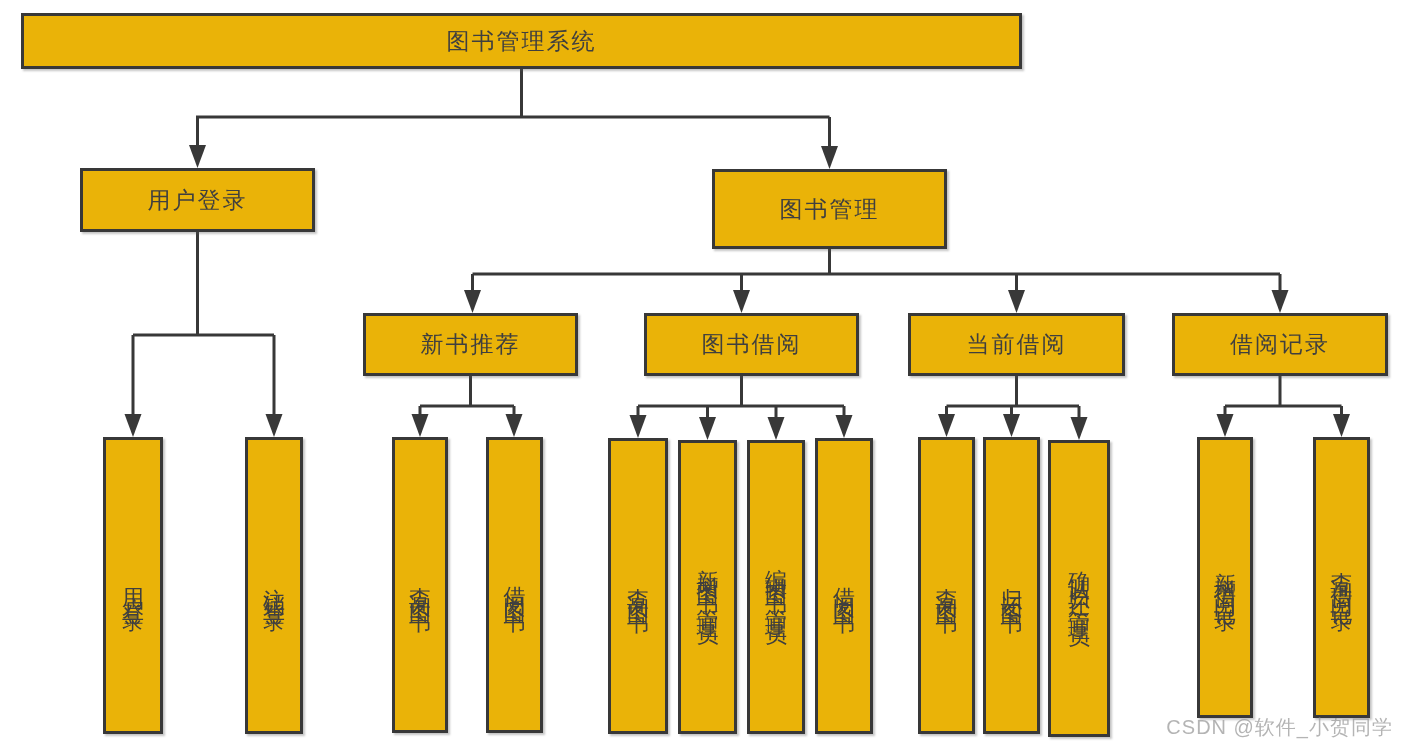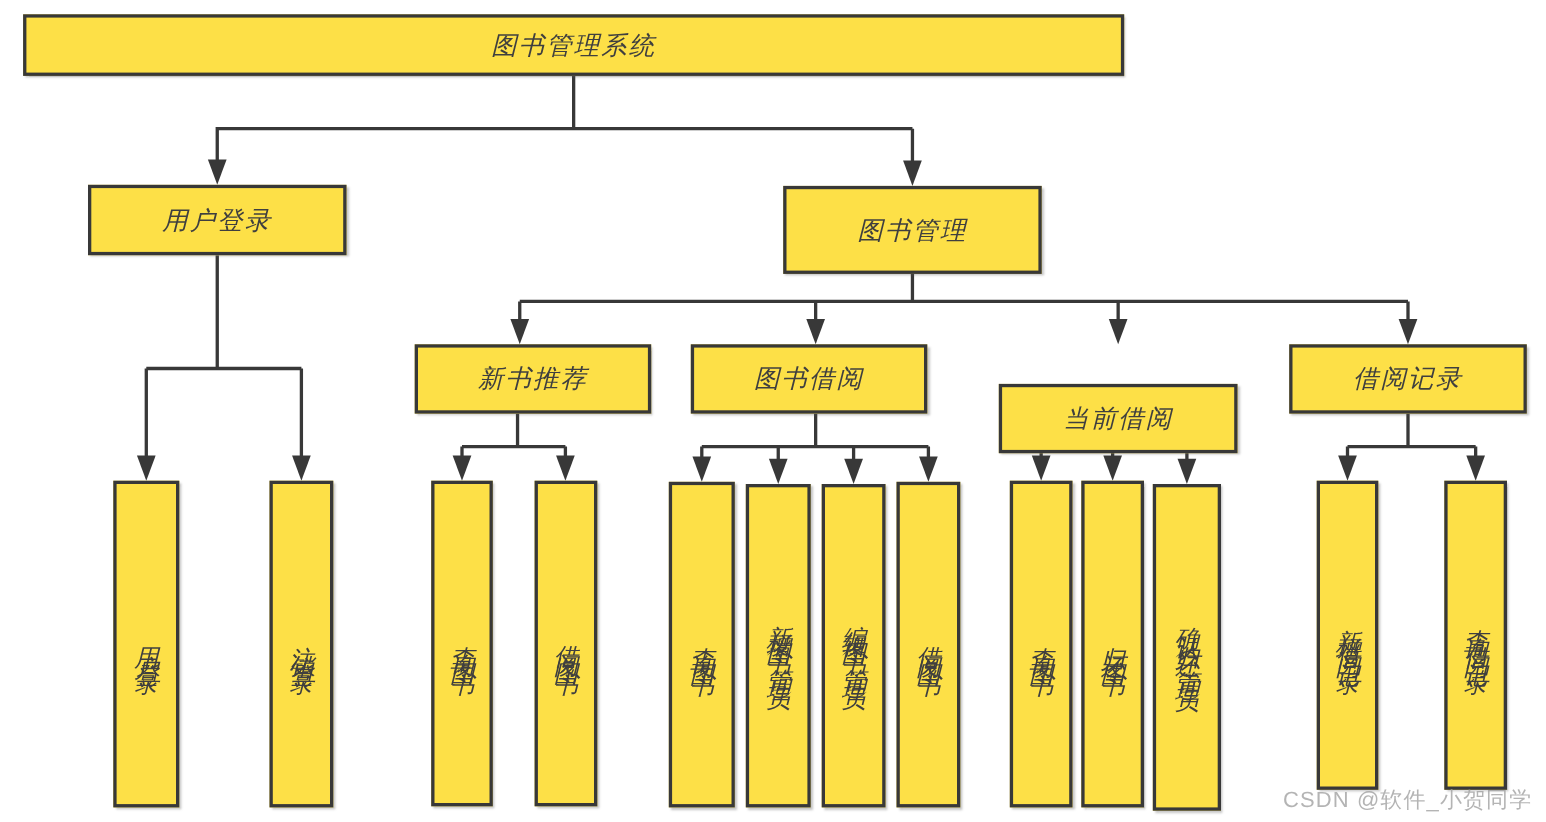--- a/index.html
+++ b/index.html
@@ -17,29 +17,28 @@
   }
   .connector-layer {
     position: absolute;
     left: 0; top: 0;
     width: 1405px; height: 747px;
     z-index: 1;
   }
   .node {
     position: absolute;
     box-sizing: border-box;
-    background: #fde047;
+    background: #eab308;
     border: 3px solid #383838;
     color: #3f3f3f;
     display: flex;
     align-items: center;
     justify-content: center;
     z-index: 2;
     box-shadow: 2px 2px 2px rgba(90,90,90,0.35);
-    font-style: italic;
   }
   .node.hbox {
     font-size: 23px;
     letter-spacing: 2px;
     white-space: nowrap;
   }
   .node.vbox .vtext {
     writing-mode: vertical-rl;
     text-orientation: mixed;
     font-size: 22px;
@@ -94,23 +93,23 @@
       <polygon points="1216.5,414 1233.5,414 1225,437"></polygon>
       <polygon points="1333,414 1350,414 1341.5,437"></polygon>
     </g>
   </svg>
 
   <div class="node hbox" style="left:21px; top:13px; width:1001px; height:56px;">图书管理系统</div>
 
   <div class="node hbox" style="left:80px; top:168px; width:235px; height:64px;">用户登录</div>
   <div class="node hbox" style="left:712px; top:169px; width:235px; height:80px;">图书管理</div>
 
-  <div class="node hbox" style="left:363px; top:313px; width:215px; height:63px;margin-left:14px;">新书推荐</div>
-  <div class="node hbox" style="left:628px; top:313px; width:215px; height:63px;">图书借阅</div>
-  <div class="node hbox" style="left:908px; top:313px; width:217px; height:63px;margin-top:36px;">当前借阅</div>
+  <div class="node hbox" style="left:363px; top:313px; width:215px; height:63px;">新书推荐</div>
+  <div class="node hbox" style="left:644px; top:313px; width:215px; height:63px;">图书借阅</div>
+  <div class="node hbox" style="left:908px; top:313px; width:217px; height:63px;">当前借阅</div>
   <div class="node hbox" style="left:1172px; top:313px; width:216px; height:63px;">借阅记录</div>
 
   <div class="node vbox" style="left:103px; top:437px; width:60px; height:297px;">
     <span class="vtext">用户登录</span>
   </div>
   <div class="node vbox" style="left:245px; top:437px; width:58px; height:297px;">
     <span class="vtext">注销登录</span>
   </div>
 
   <div class="node vbox" style="left:392px; top:437px; width:56px; height:296px;">

